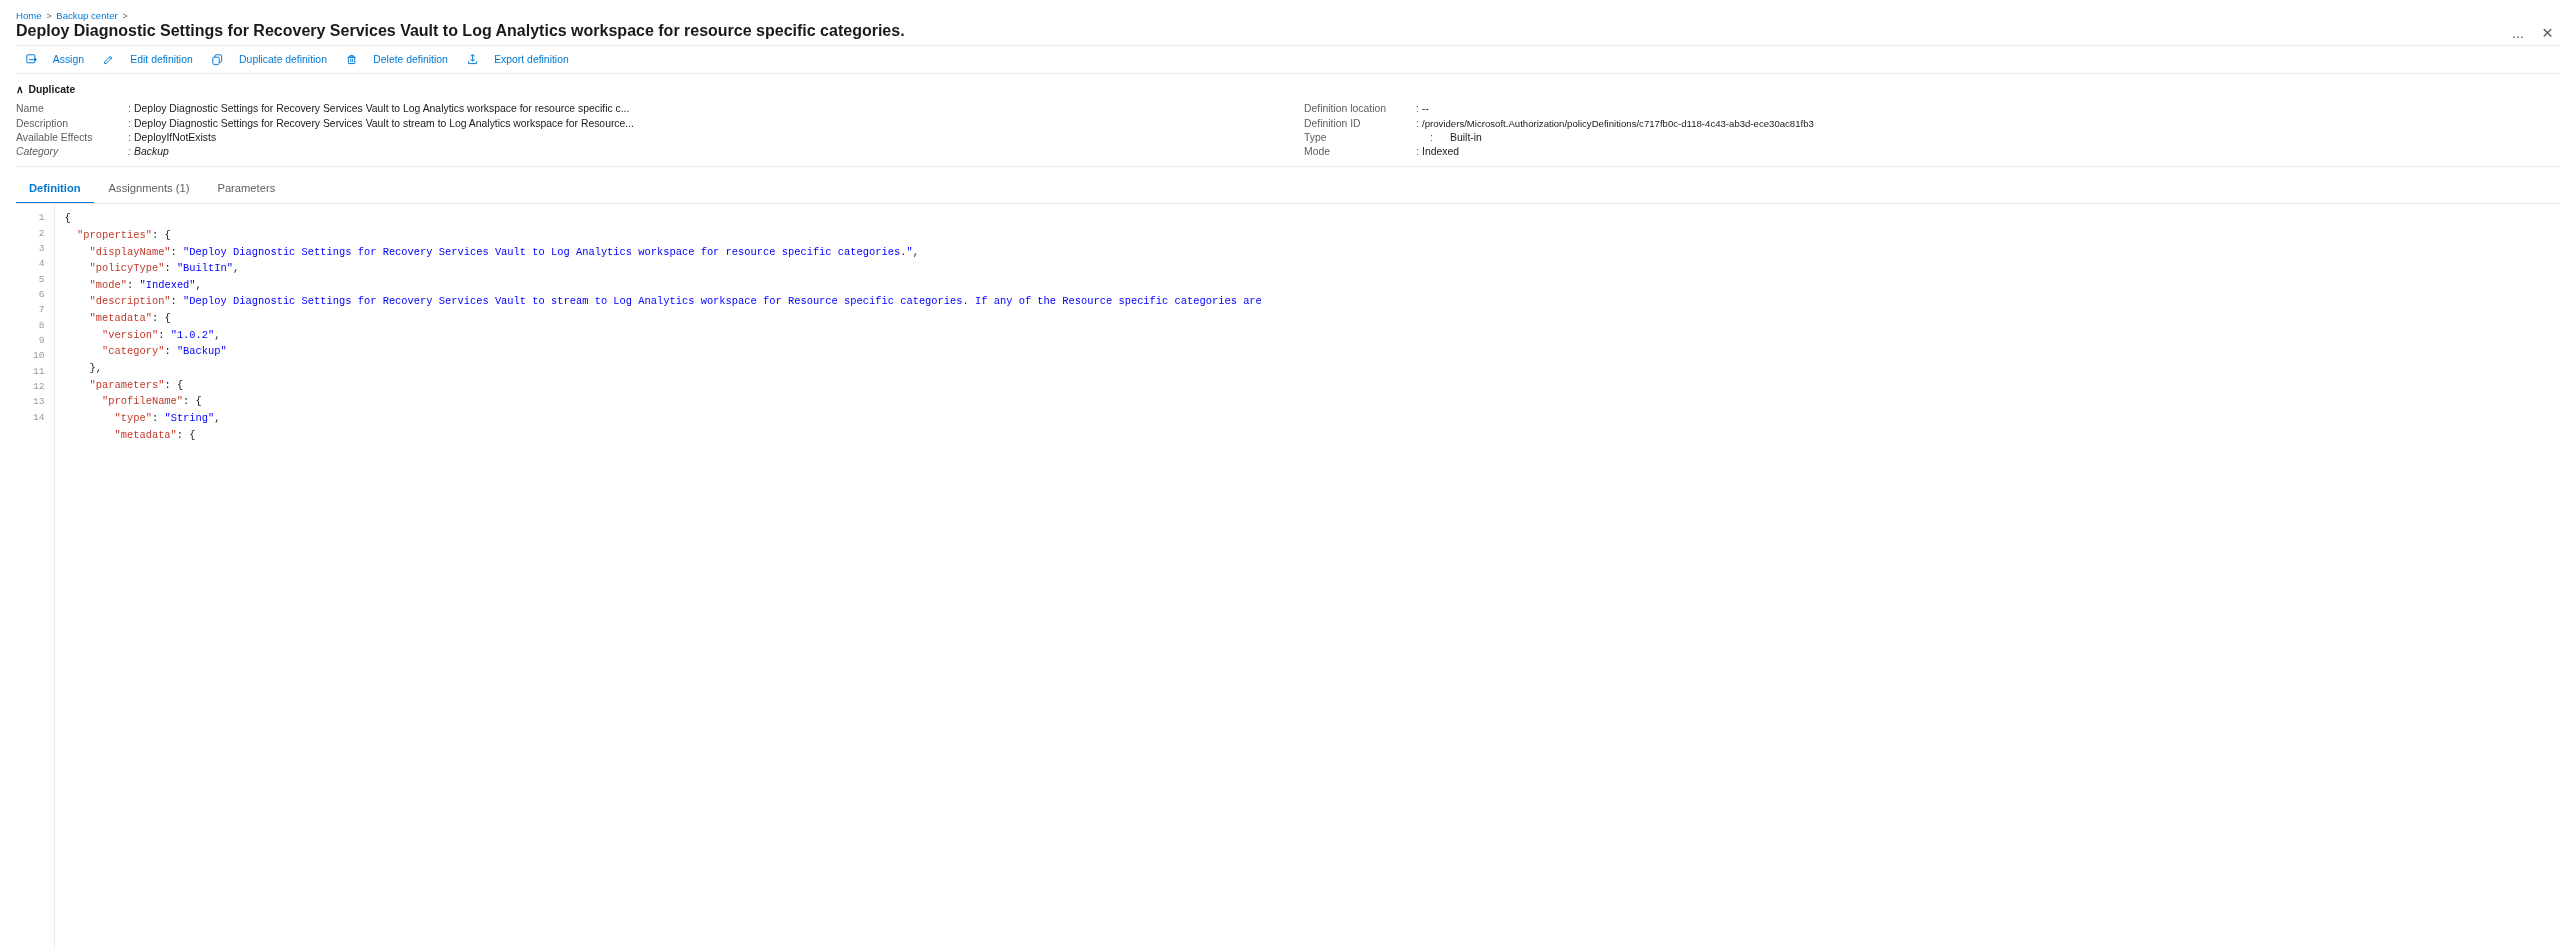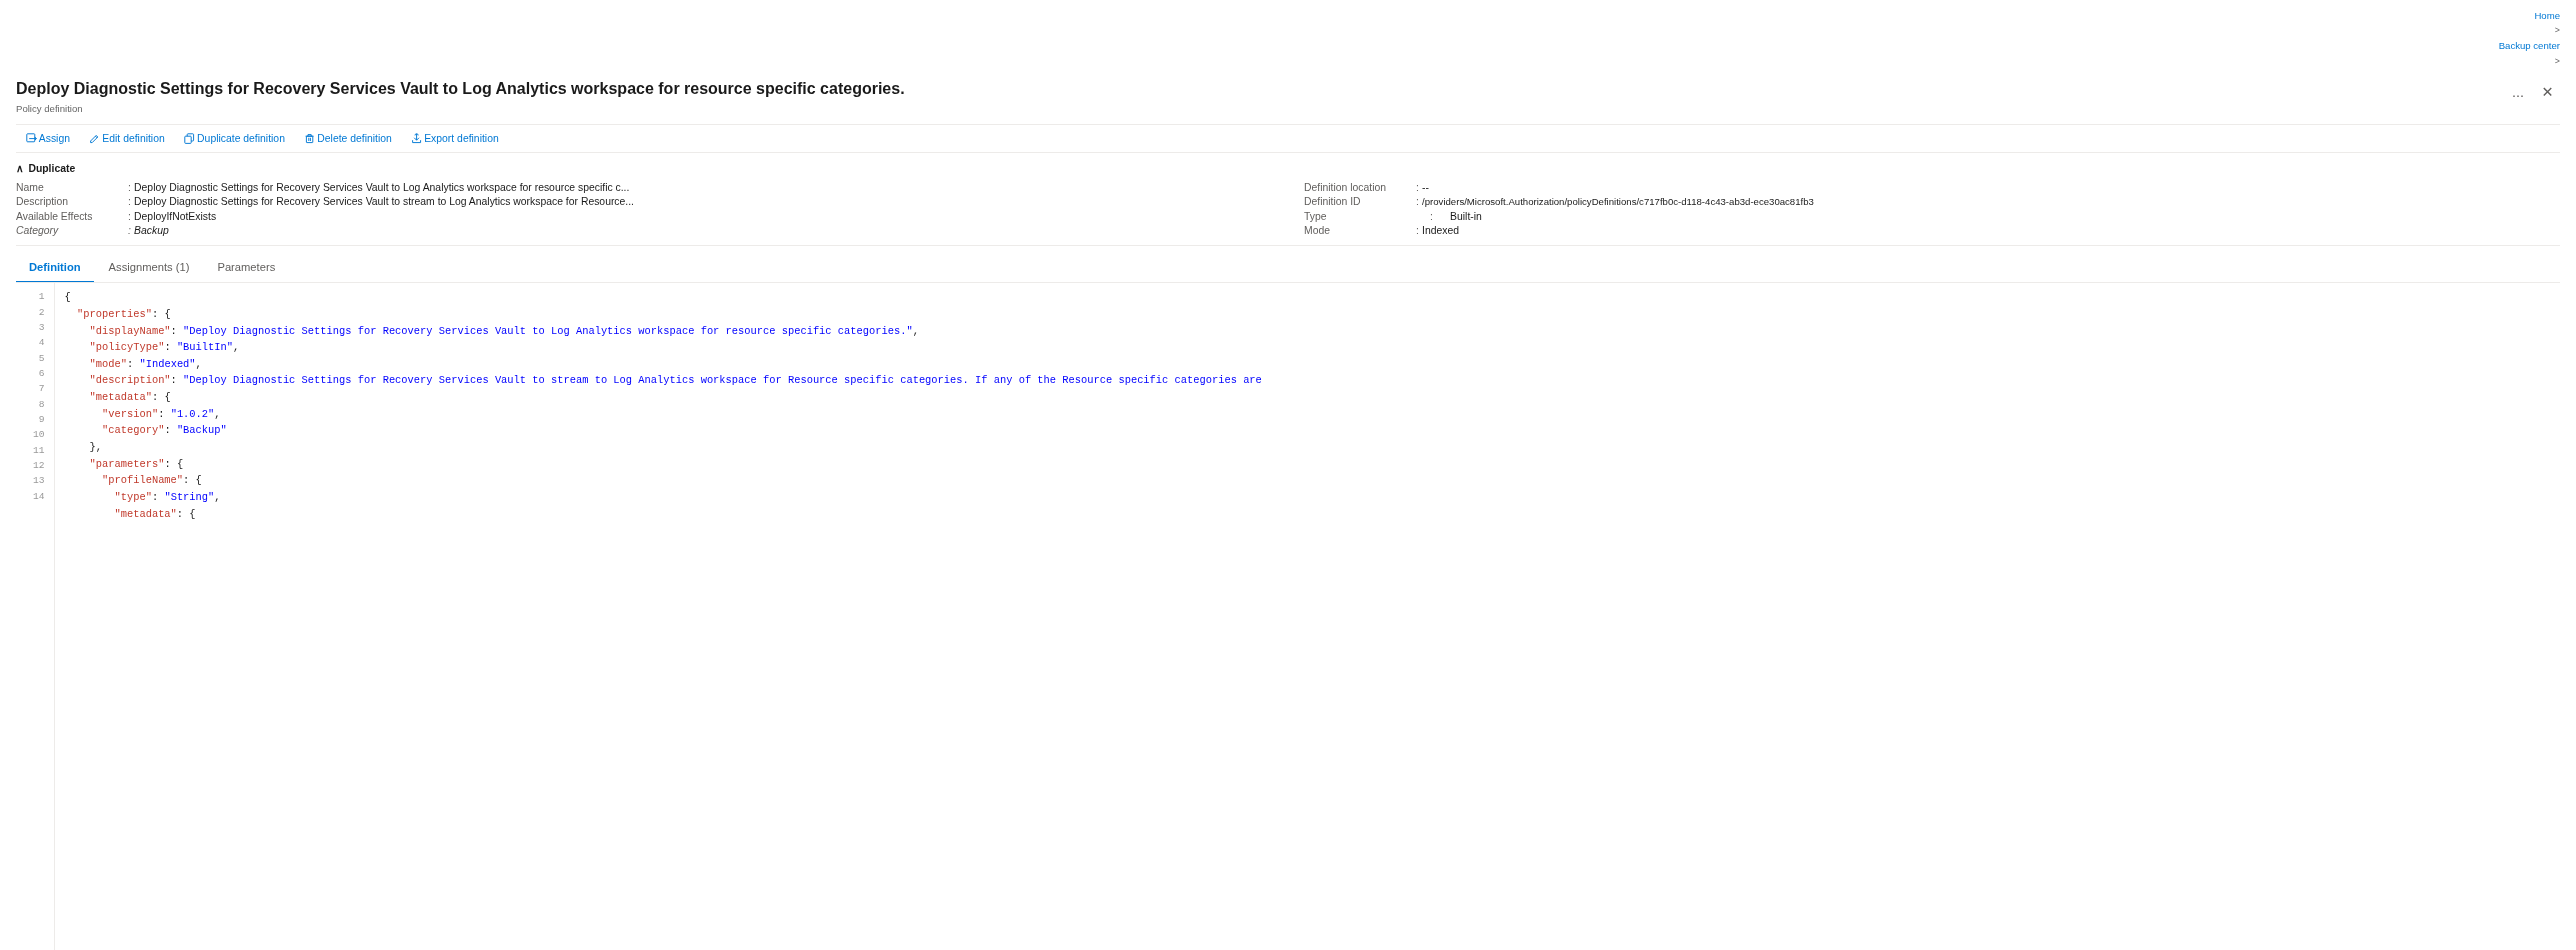--- a/index.html
+++ b/index.html
@@ -19,22 +19,21 @@
       padding: 9.6px 16px 0 16px;
     }
 
     
     .breadcrumb {
       display: flex;
       align-items: flex-end;
       gap: 4.8px;
       font-size: 9.6px;
       color: #0078d4;
-      margin-bottom: 13px;
-      flex-direction: column;
+      margin-bottom: 0;
     }
     .breadcrumb a {
       color: #0078d4;
       text-decoration: none;
       cursor: pointer;
     }
     .breadcrumb-separator {
       color: #666;
       font-size: 8.8px;
     }
@@ -91,21 +90,21 @@
       align-items: center;
       gap: 0;
       padding: 4.8px 0;
       border-top: 0.8px solid #edebe9;
       border-bottom: 0.8px solid #edebe9;
       margin-bottom: 0;
     }
     .toolbar-btn {
       display: flex;
       align-items: center;
-      gap: 2px;
+      gap: 16px;
       background: none;
       border: none;
       cursor: pointer;
       color: #0078d4;
       font-size: 10.4px;
       padding: 3.2px 9.6px;
       border-radius: 1.6px;
       white-space: nowrap;
     }
     .toolbar-btn .btn-icon {
@@ -261,21 +260,20 @@
   </div>
 
   <div class="title-row">
     <h1 class="page-title">Deploy Diagnostic Settings for Recovery Services Vault to Log Analytics workspace for resource specific categories.</h1>
     <div class="title-actions">
       <button class="ellipsis-btn">...</button>
       <button class="close-btn">✕</button>
     </div>
   </div>
 
-  <div class="subtitle">Policy definition</div>
 
   <div class="toolbar">
     <button class="toolbar-btn">
       <span class="btn-icon">
         <svg width="11.2" height="11.2" viewBox="0 0 14 14" fill="none">
           <rect x="1" y="1" width="10" height="10" rx="1" stroke="#0078d4" stroke-width="1.2" fill="none"></rect>
           <path d="M11 5 L13 7 L11 9" stroke="#0078d4" stroke-width="1.2" fill="none"></path>
           <path d="M4 7 L13 7" stroke="#0078d4" stroke-width="1.2"></path>
         </svg>
       </span>

